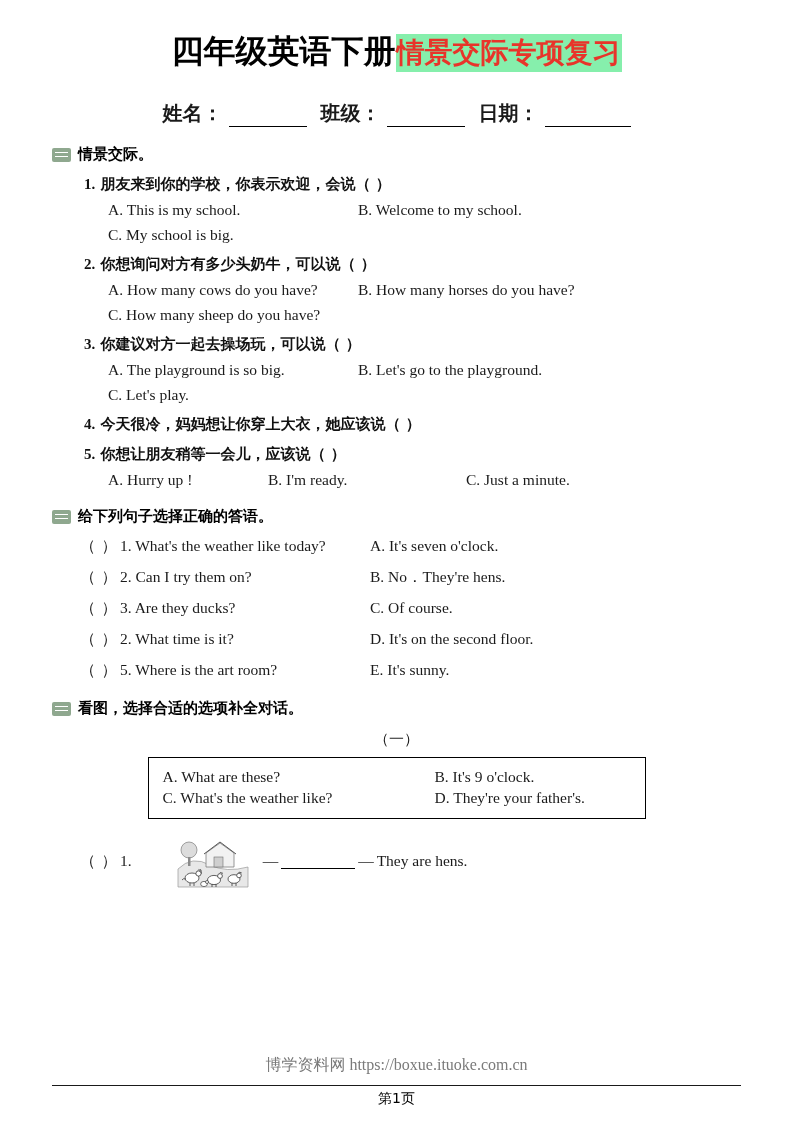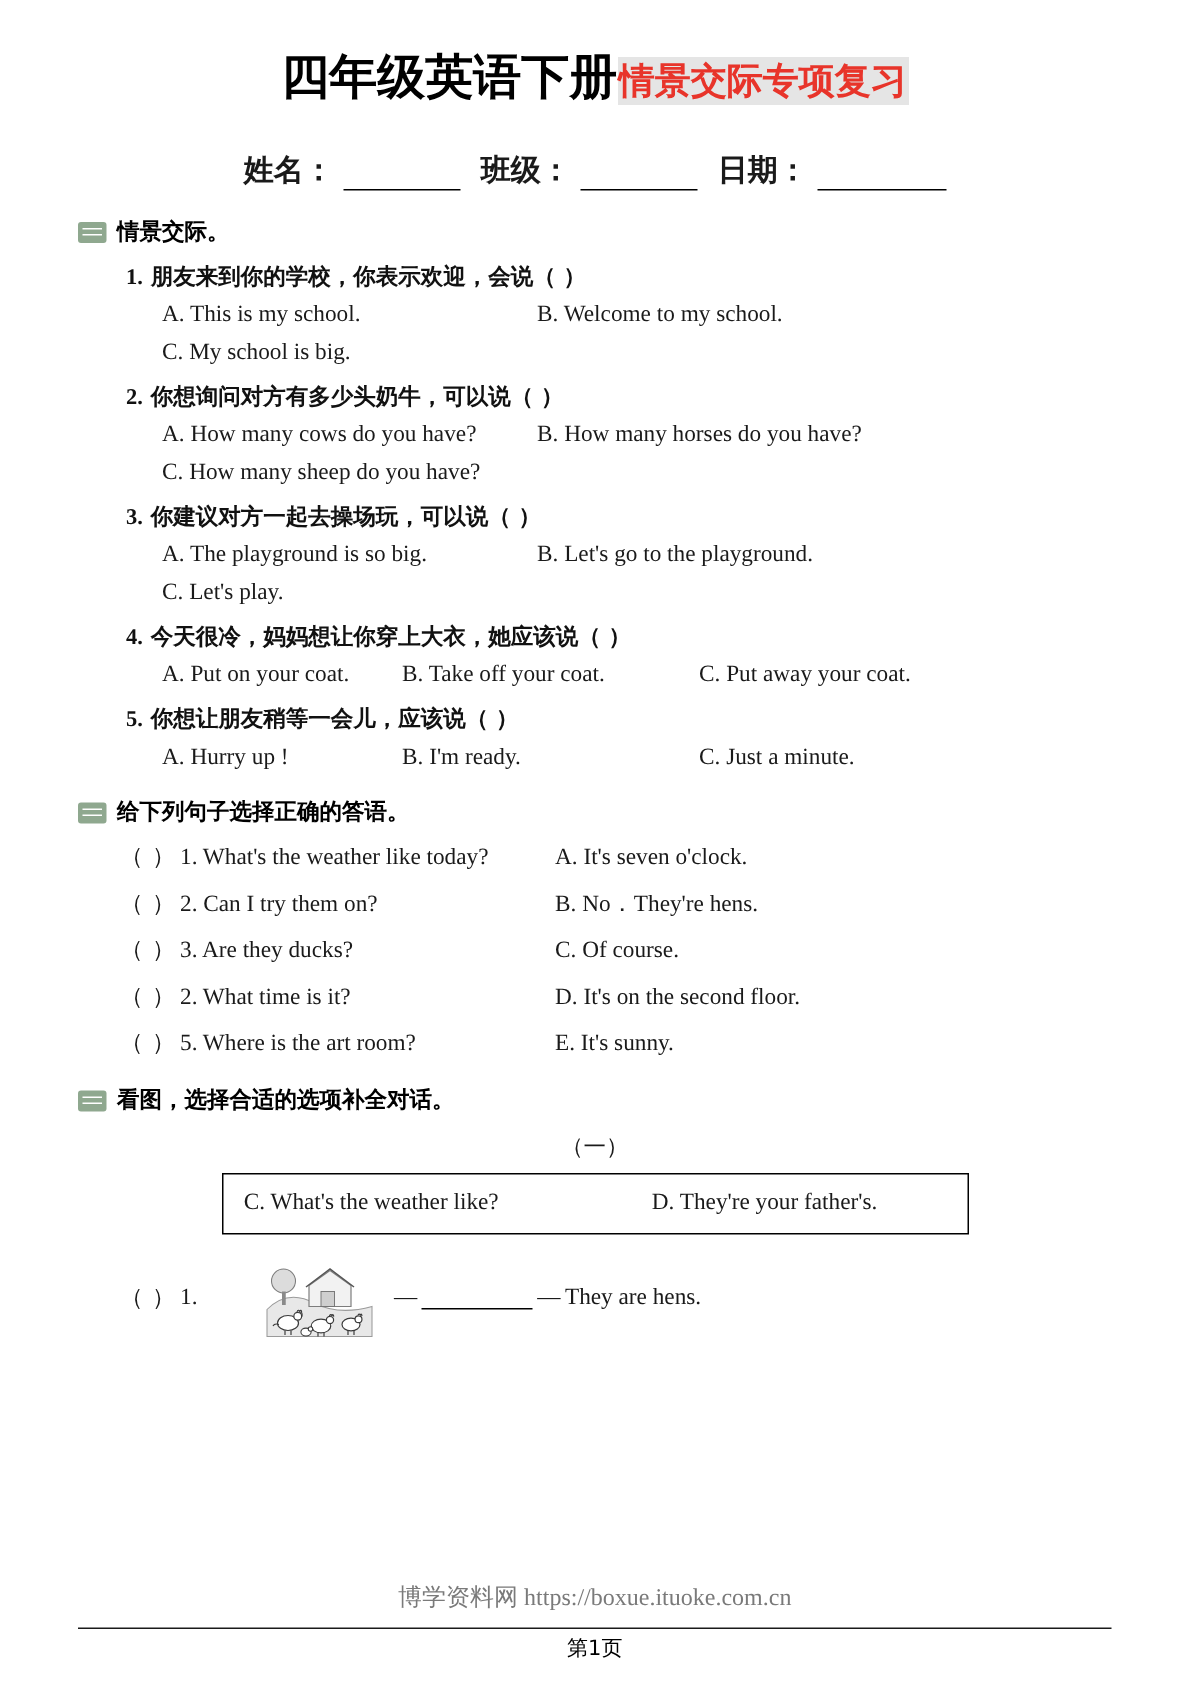--- a/index.html
+++ b/index.html
@@ -34,23 +34,23 @@
   .title-black {
     font-family: "DejaVu Sans", sans-serif;
     font-weight: bold;
     font-size: 32px;
     letter-spacing: 0px;
     color: #000000;
   }
   .title-red {
     font-family: "DejaVu Sans", sans-serif;
     font-weight: bold;
-    font-size: 24px;
+    font-size: 28px;
     color: #e8342a;
-    background: #e5e5e5;
+    background: #86efac;
     padding: 0 1px;
   }
 
   
   .idline {
     display: flex;
     justify-content: center;
     align-items: flex-end;
     gap: 6px;
     margin-top: 26px;
@@ -264,25 +264,20 @@
     <span class="opt">B. Let's go to the playground.</span>
   </div>
   <div class="opts">
     <span class="opt">C. Let's play.</span>
   </div>
 
   <div class="q">
     <span class="num">4.</span>
     <span>今天很冷，妈妈想让你穿上大衣，她应该说（        ）</span>
   </div>
-  <div class="opts">
-    <span class="opt" style="width:160px">A. Put on your coat.</span>
-    <span class="opt" style="width:198px">B. Take off your coat.</span>
-    <span class="opt">C. Put away your coat.</span>
-  </div>
 
   <div class="q">
     <span class="num">5.</span>
     <span>你想让朋友稍等一会儿，应该说（        ）</span>
   </div>
   <div class="opts">
     <span class="opt" style="width:160px">A. Hurry up !</span>
     <span class="opt" style="width:198px">B. I'm ready.</span>
     <span class="opt">C. Just a minute.</span>
   </div>
@@ -319,20 +314,24 @@
   </div>
 
   <div class="section">
     <span class="sec-icon"></span>
     <span class="sec-title">看图，选择合适的选项补全对话。</span>
   </div>
 
   <div class="center-label">（一）</div>
 
   <div class="box">
+    <div class="box-row">
+      <span class="box-a">A. What are these?</span>
+      <span>B. It's 9 o'clock.</span>
+    </div>
     <div class="box-row">
       <span class="box-a">C. What's the weather like?</span>
       <span>D. They're your father's.</span>
     </div>
   </div>
 
   <div class="pic-row">
     <span class="pic-paren">（        ）</span>
     <span>1.</span>
     <span class="thumb">

